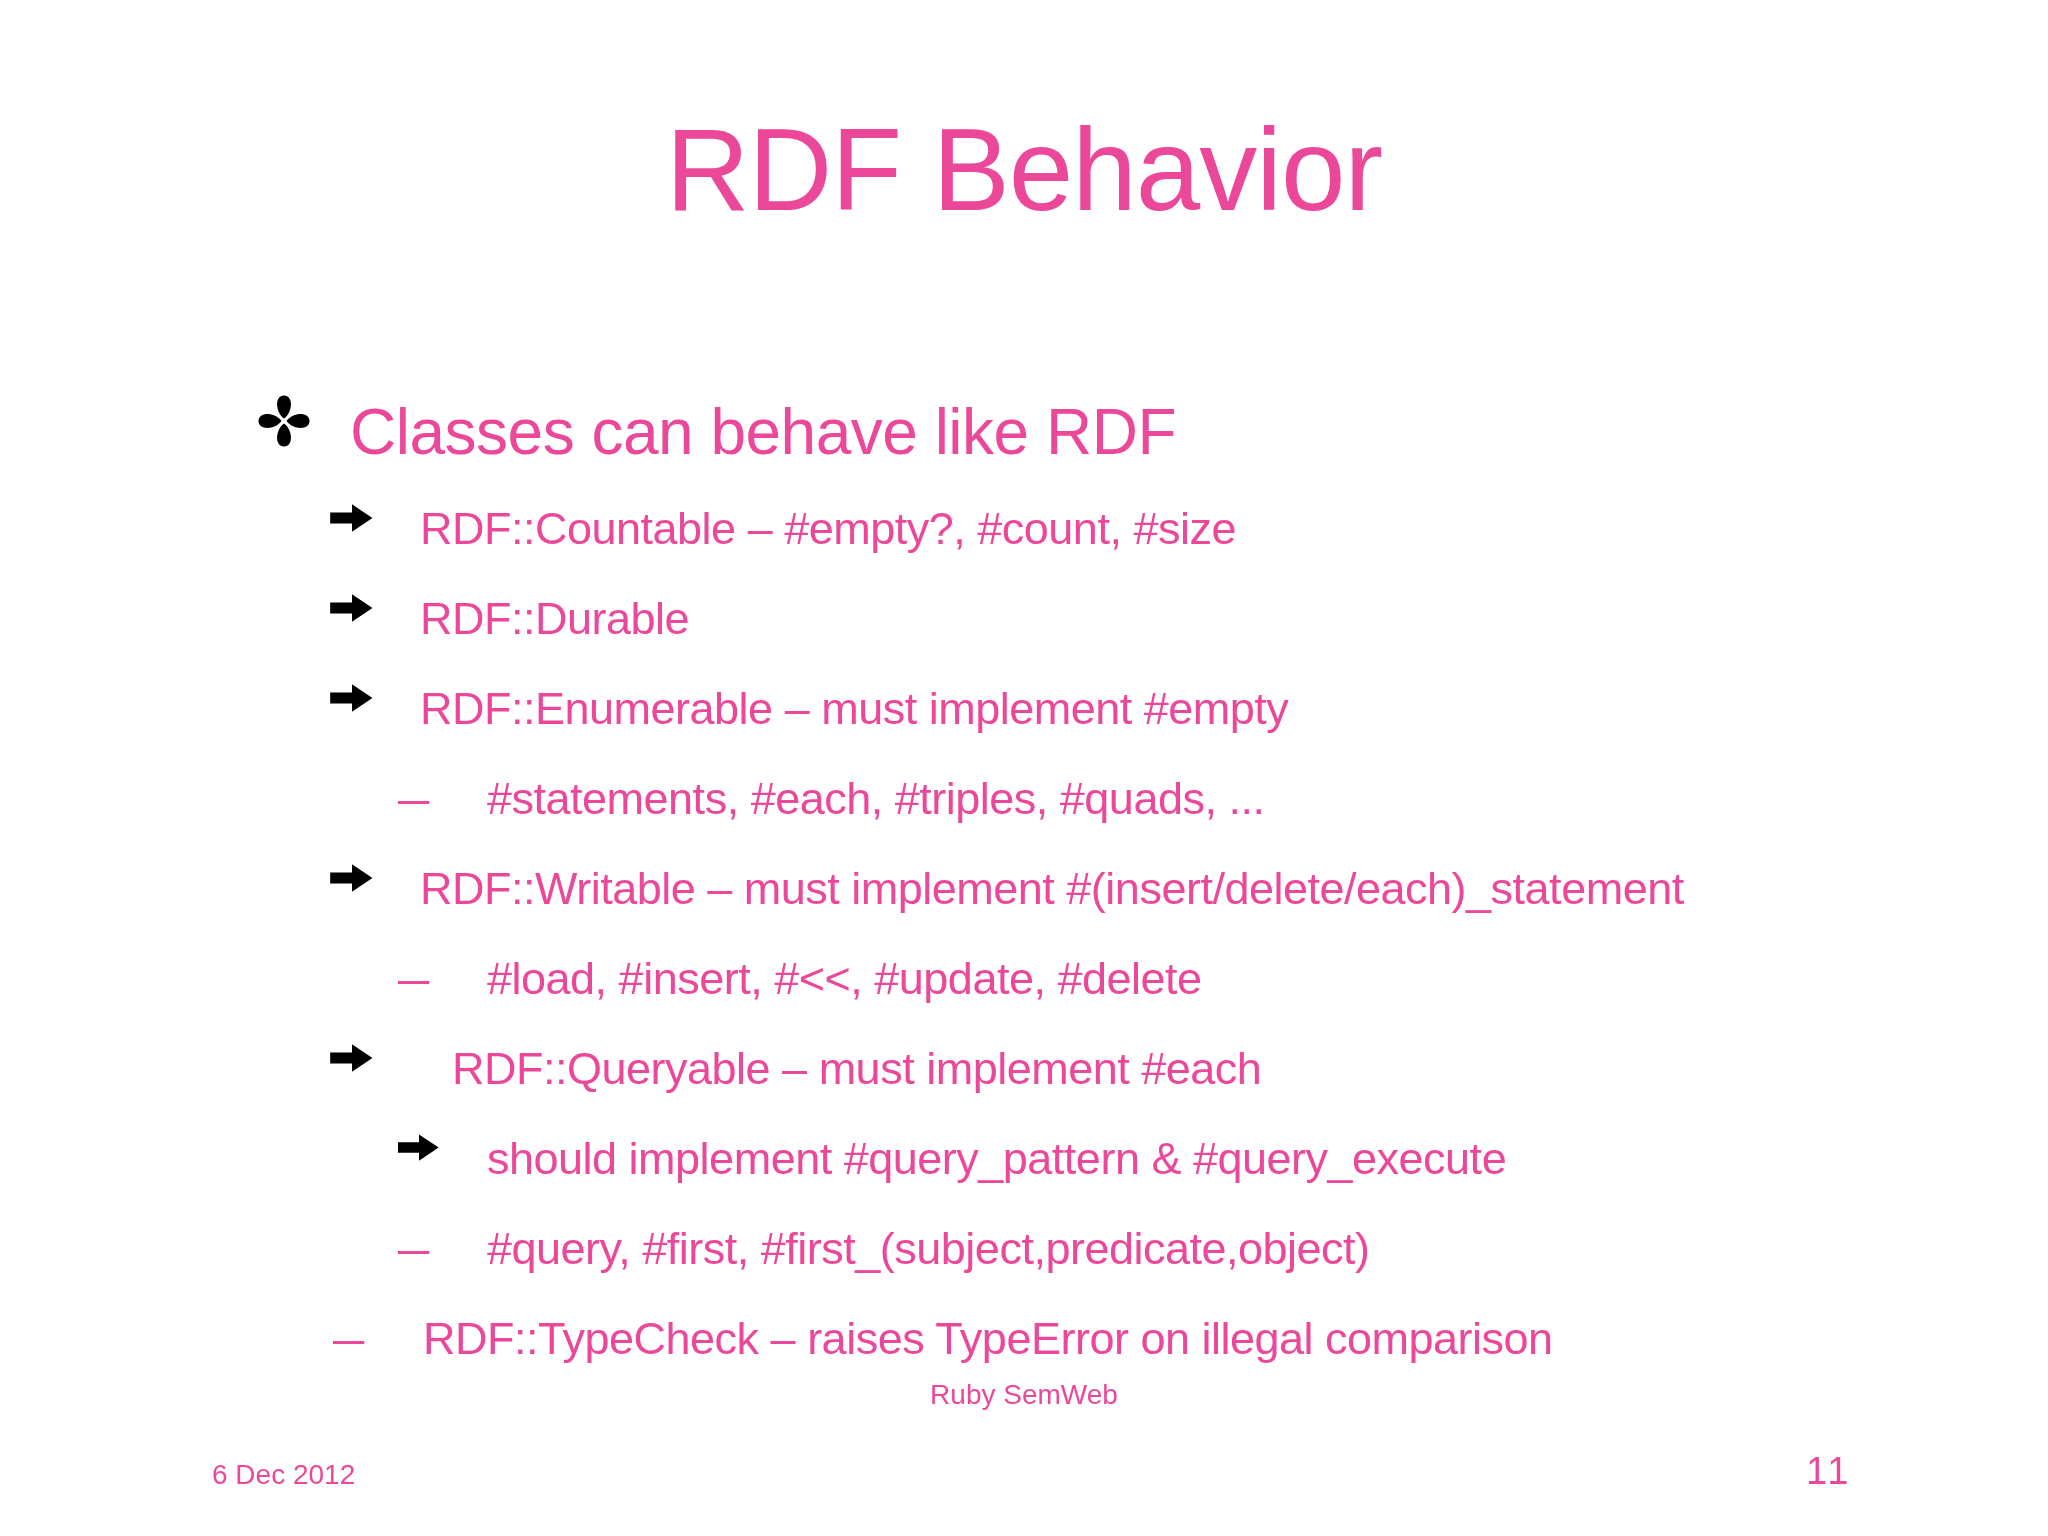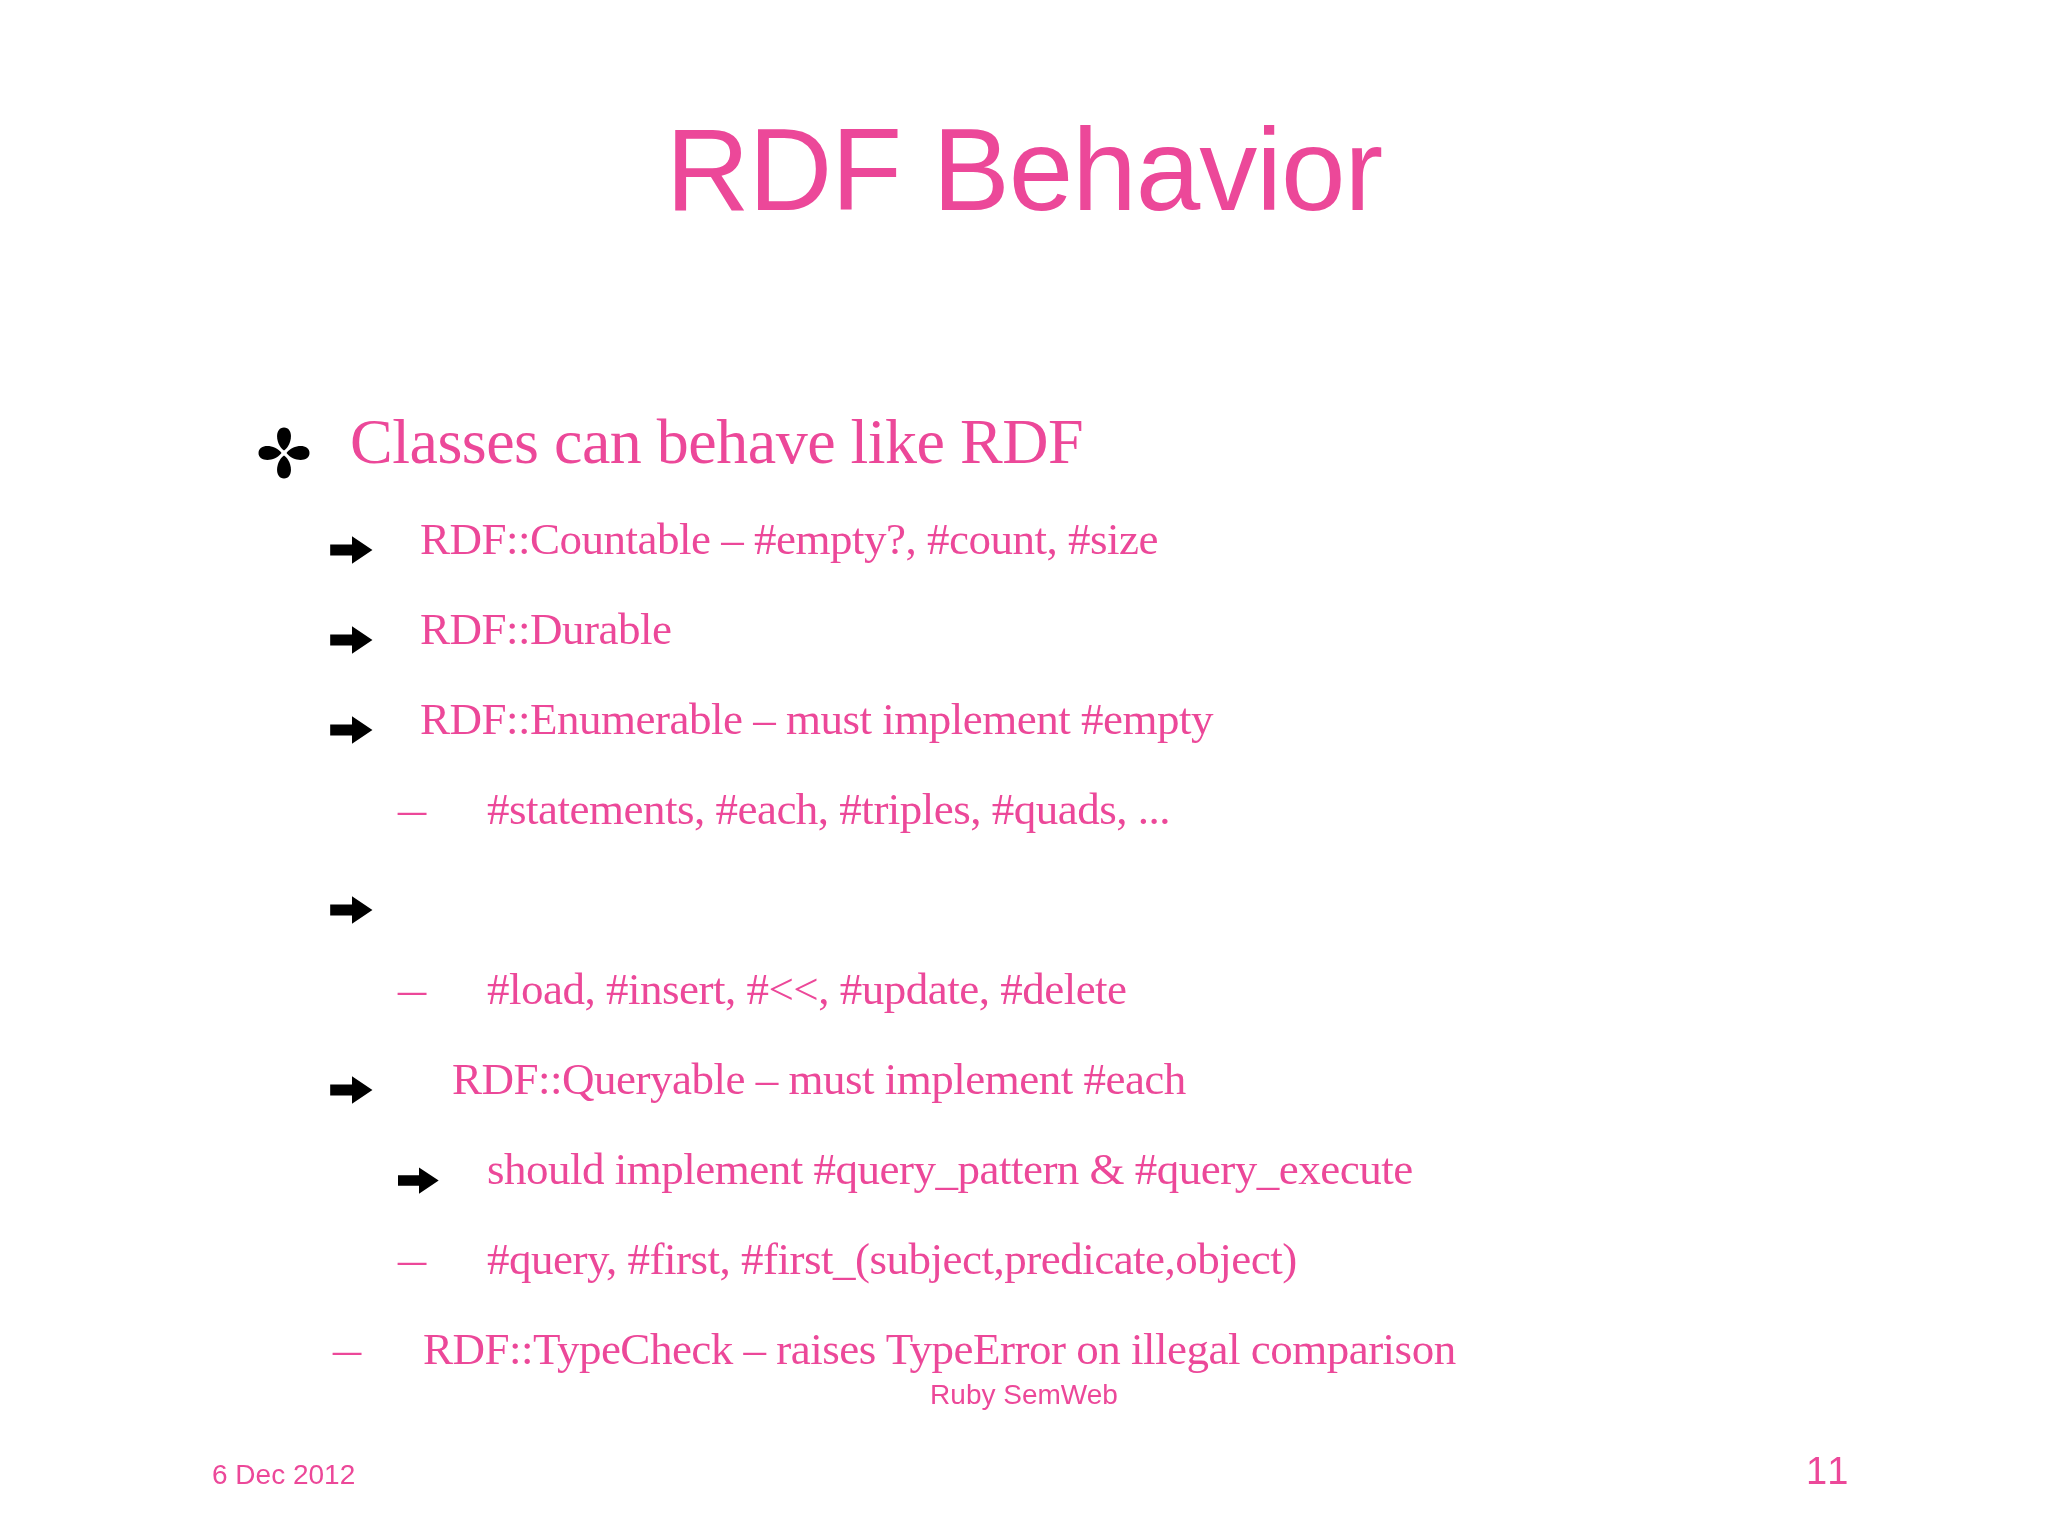--- a/index.html
+++ b/index.html
@@ -19,23 +19,22 @@
     width: 100%;
     text-align: center;
     font-size: 116px;
     line-height: 1;
     letter-spacing: -1px;
     white-space: nowrap;
   }
   .row {
     position: absolute;
     display: flex;
-    align-items: flex-end;
+    align-items: flex-start;
     white-space: nowrap;
-    font-family: Liberation Serif, serif;
   }
   .row .bullet {
     display: flex;
     align-items: center;
     flex: 0 0 auto;
   }
   .row .txt { letter-spacing: -0.5px; }
   .l1 { height: 84px; font-size: 64px; }
   .l2, .l3 { height: 62px; font-size: 45px; }
   .l1 .bullet { width: 92px; }
@@ -138,20 +137,21 @@
     </span>
     <span class="txt">#statements, #each, #triples, #quads, ...</span>
   </div>
 
   <div class="row l2 r5">
     <span class="bullet">
       <svg width="44" height="30" viewBox="0 0 32 22" aria-hidden="true">
           <path d="M0 7 H16 V1 L31 11 L16 21 V15 H0 Z"></path>
         </svg>
     </span>
+    <span class="txt">RDF::Writable – must implement #(insert/delete/each)_statement</span>
   </div>
 
   <div class="row l3 r6">
     <span class="bullet">
       <span class="dash-bullet">–</span>
     </span>
     <span class="txt">#load, #insert, #&lt;&lt;, #update, #delete</span>
   </div>
 
   <div class="row l2 r7">

